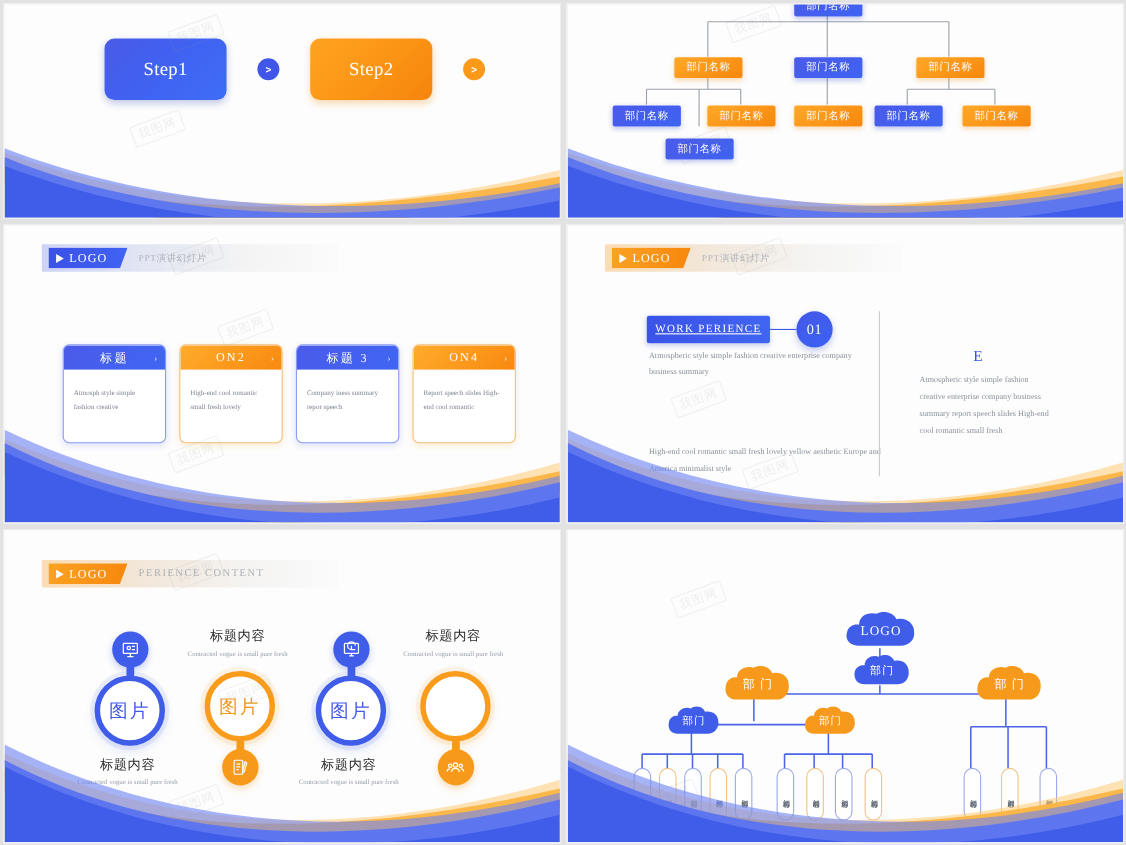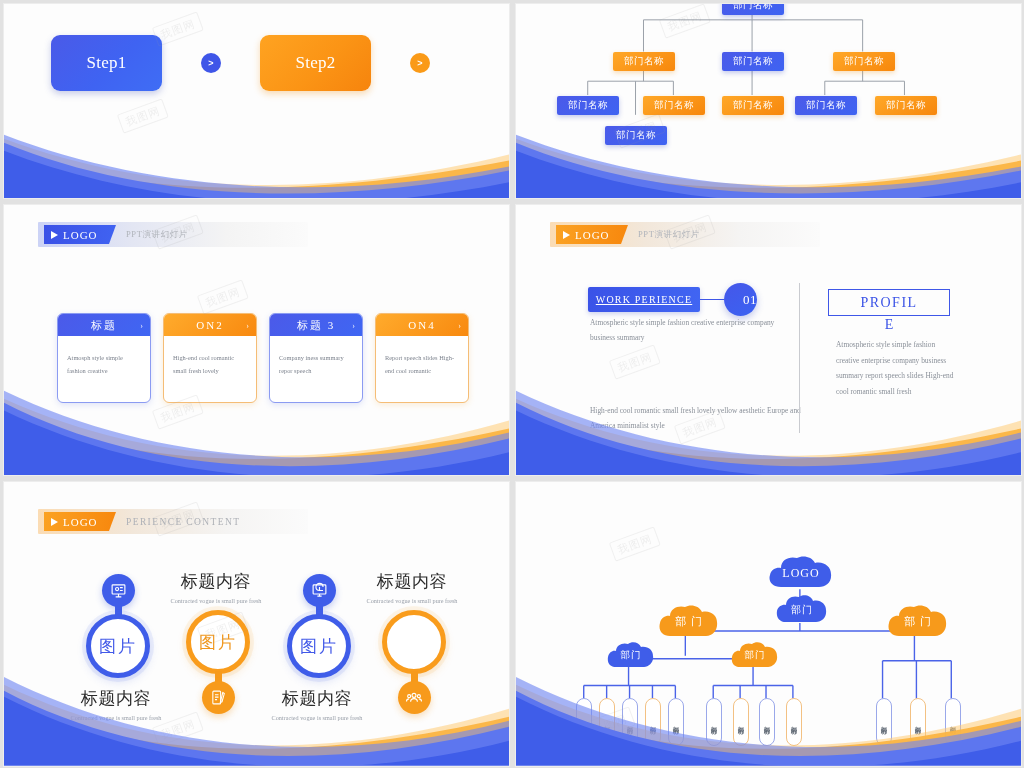--- a/index.html
+++ b/index.html
@@ -40,21 +40,21 @@
   }
 
   
   .steps{ position:absolute; top:31px; left:47px; right:40px; display:flex; align-items:center; }
   .step-box{
     width:111px; height:56px; border-radius:9px;
     display:flex; align-items:center; justify-content:center;
     color:#fff; font-size:17px; letter-spacing:.3px;
     box-shadow:0 3px 7px rgba(60,80,180,.28);
   }
-  .step-blue{ background:linear-gradient(135deg,#4a5ae8 0%,#3f63f2 55%,#3f6df5 100%); }
+  .step-blue{ background:linear-gradient(135deg,#4a5ae8 0%,#3f63f2 55%,#3f6df5 100%);margin-left:44px; }
   .step-orange{ background:linear-gradient(135deg,#ffa321 0%,#fb9415 55%,#f6840d 100%); box-shadow:0 3px 7px rgba(240,150,30,.33); }
   .step-arrow{
     width:20px;height:20px;border-radius:50%;
     display:flex;align-items:center;justify-content:center;
     color:#fff;font-size:9px;font-family:"Liberation Sans",sans-serif;font-weight:bold;
     margin:0 auto;
   }
   .ar-blue{ background:#3f56e8; }
   .ar-orange{ background:#fa9a18; }
   .step-gap{ flex:1; display:flex; justify-content:center; }
@@ -123,21 +123,21 @@
   .tagbar.o{ background:linear-gradient(110deg,#fca923,#f78a0f); box-shadow:0 2px 5px rgba(240,150,30,.25); }
   .wp-row{ position:absolute; display:flex; align-items:center; }
   .dash{ width:24px; height:1.6px; }
   .dash.b{ background:#3f57e8; }
   .dash.o{ background:#f89a1b; }
   .circ-num{
     width:33px;height:33px;border-radius:50%;
     display:flex;align-items:center;justify-content:center;
     color:#fff;font-size:13px;letter-spacing:.5px;
   }
-  .circ-num.b{ background:linear-gradient(150deg,#4557e9,#3b62f2); box-shadow:0 3px 7px rgba(60,80,200,.3);justify-content:flex-end; }
+  .circ-num.b{ background:linear-gradient(150deg,#4557e9,#3b62f2); box-shadow:0 3px 7px rgba(60,80,200,.3); }
   .circ-num.o{ background:linear-gradient(150deg,#fead2d,#f88a0e); box-shadow:0 3px 7px rgba(240,150,30,.3); }
   .wp-text{ position:absolute; font-size:7.4px; line-height:2.05; color:#8a9099; width:210px; }
   .vline{ position:absolute; left:283px; top:78px; width:1px; height:150px; background:#c9cbd0; }
   .profile-box{
     position:absolute; left:312px; top:84px; width:122px; height:27px;
     border:1.6px solid #3f57e8; display:flex; align-items:center; justify-content:center;
     color:#3b53e6; font-size:14px; letter-spacing:1.5px;
   }
   .profile-e{ position:absolute; left:312px; top:112px; width:122px; text-align:center; color:#3b53e6; font-size:14px; }
   .profile-text{ position:absolute; left:320px; top:132px; width:120px; font-size:7.4px; line-height:2.1; color:#8a9099; }
@@ -153,21 +153,21 @@
   .big-ring.o{ border:5px solid #f99c1c; color:#f0961c; box-shadow:0 0 0 4px rgba(250,170,50,.10), 0 4px 10px rgba(240,150,30,.18); }
   .sm-circ{
     width:33px;height:33px;border-radius:50%;
     display:flex;align-items:center;justify-content:center;
   }
   .sm-circ.b{ background:#3f5de9; box-shadow:0 3px 7px rgba(60,90,220,.3); }
   .sm-circ.o{ background:#f79a1b; box-shadow:0 3px 7px rgba(240,150,30,.3); }
   .connector{ width:7px; background:#3f5de9; }
   .connector.o{ background:#f79a1b; }
   .cap{ position:absolute; text-align:center; width:120px; }
-  .cap-t{ font-size:17px; color:#2a2a2a; letter-spacing:.6px;font-family:Liberation Mono, monospace; }
+  .cap-t{ font-size:12px; color:#2a2a2a; letter-spacing:.6px;font-family:Liberation Mono, monospace; }
   .cap-s{ font-size:6.2px; color:#9aa0aa; line-height:1.7; margin-top:3px; }
 
   
   .title-pill{
     position:absolute; left:50%; transform:translateX(-50%); top:18px;
     width:144px; height:28px; border-radius:6px;
     display:flex; align-items:center; justify-content:center;
     color:#fff; font-size:13px; letter-spacing:4px;
     background:linear-gradient(140deg,#4354e9,#3d63f2);
     box-shadow:0 3px 8px rgba(60,80,200,.3);
@@ -381,23 +381,20 @@
         <div class="circ-num b">
           <span>01</span>
         </div>
       </div>
       <div class="wp-text" style="left:74px;top:110px;">Atmospheric style simple fashion creative enterprise company business summary</div>
 
       <div class="wp-text" style="left:74px;top:198px;width:215px;">High-end cool romantic small fresh lovely yellow aesthetic Europe and America minimalist style</div>
 
       <div class="vline"></div>
 
-      <div class="profile-box">
-        <span>PROFIL</span>
-      </div>
       <div class="profile-e">E</div>
       <div class="profile-text">Atmospheric style simple fashion creative enterprise company business summary report speech slides High-end cool romantic small fresh</div>
 
       <div class="wm" style="left:150px;top:20px;">
         <span class="wm-box">我图网</span>
       </div>
       <div class="wm" style="left:95px;top:150px;">
         <span class="wm-box">我图网</span>
       </div>
       <div class="wm" style="left:160px;top:215px;">

